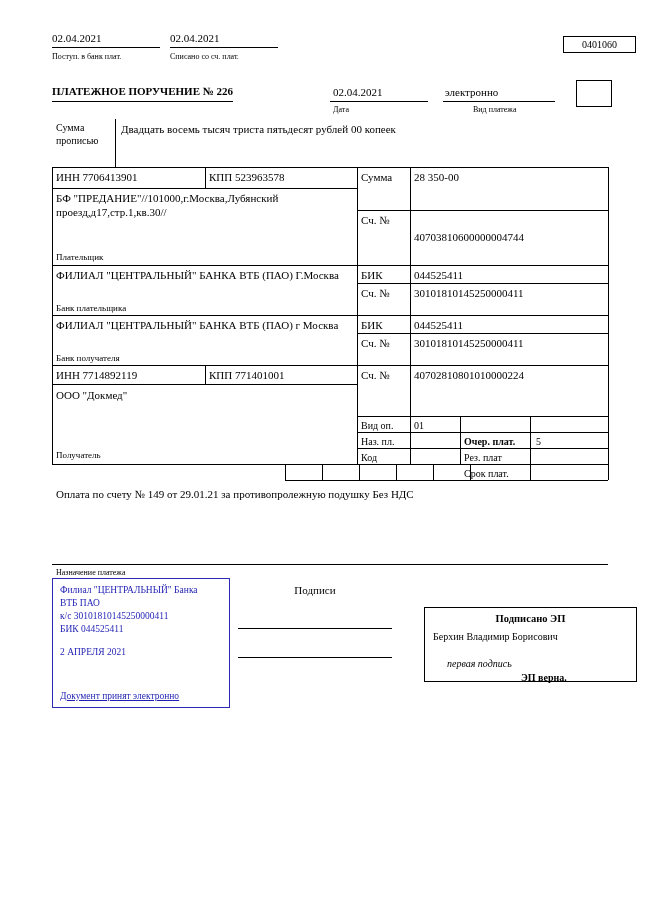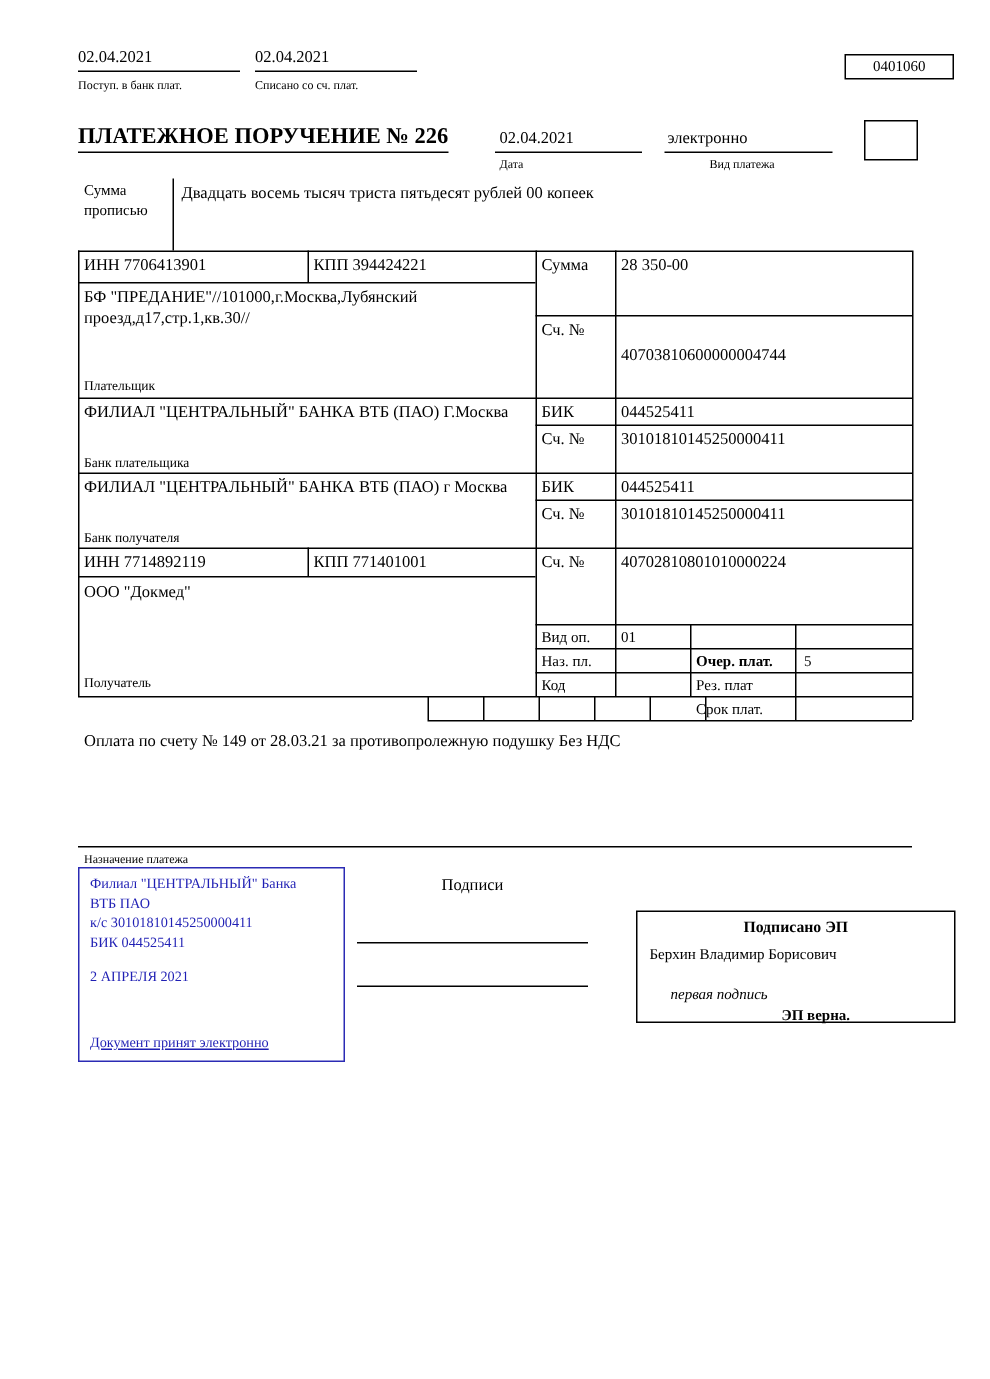--- a/index.html
+++ b/index.html
@@ -30,21 +30,21 @@
   <div class="abs t11" style="left:52px; top:31px;">02.04.2021</div>
   <div class="hl" style="left:52px; top:47px; width:108px;"></div>
   <div class="abs cap8" style="left:52px; top:52px;">Поступ. в банк плат.</div>
 
   <div class="abs t11" style="left:170px; top:31px;">02.04.2021</div>
   <div class="hl" style="left:170px; top:47px; width:108px;"></div>
   <div class="abs cap8" style="left:170px; top:52px;">Списано со сч. плат.</div>
 
   <div class="abs" style="left:563px; top:36px; width:73px; height:17px; border:1px solid #000; text-align:center; font-size:10px; line-height:15px;">0401060</div>
 
-  <div class="abs b" style="left:52px; top:84px; font-size:15px; line-height:15px; border-bottom:1px solid #000; padding-bottom:2px;">ПЛАТЕЖНОЕ ПОРУЧЕНИЕ № 226</div>
+  <div class="abs b" style="left:52px; top:84px; font-size:11px; line-height:15px; border-bottom:1px solid #000; padding-bottom:2px;">ПЛАТЕЖНОЕ ПОРУЧЕНИЕ № 226</div>
 
   <div class="abs t11" style="left:333px; top:85px;">02.04.2021</div>
   <div class="hl" style="left:330px; top:101px; width:98px;"></div>
   <div class="abs cap8" style="left:333px; top:105px;">Дата</div>
 
   <div class="abs t11" style="left:445px; top:85px;">электронно</div>
   <div class="hl" style="left:443px; top:101px; width:112px;"></div>
   <div class="abs cap8" style="left:445px; top:105px;padding-left:28px;">Вид платежа</div>
 
   <div class="abs" style="left:576px; top:80px; width:36px; height:27px; border:1px solid #000;"></div>
@@ -70,21 +70,21 @@
   <div class="vl" style="left:52px;  top:167px; height:297px;"></div>
   <div class="vl" style="left:608px; top:167px; height:297px;"></div>
   <div class="vl" style="left:205px; top:167px; height:21px;"></div>
   <div class="vl" style="left:205px; top:365px; height:19px;"></div>
   <div class="vl" style="left:357px; top:167px; height:297px;"></div>
   <div class="vl" style="left:410px; top:167px; height:297px;"></div>
   <div class="vl" style="left:460px; top:416px; height:48px;"></div>
   <div class="vl" style="left:530px; top:416px; height:48px;"></div>
 
   <div class="abs t11" style="left:56px;  top:170px;">ИНН 7706413901</div>
-  <div class="abs t11" style="left:209px; top:170px;">КПП 394424221</div>
+  <div class="abs t11" style="left:209px; top:170px;">КПП 523963578</div>
   <div class="abs t11" style="left:361px; top:170px;">Сумма</div>
   <div class="abs t11" style="left:414px; top:170px;">28 350-00</div>
 
   <div class="abs t11" style="left:56px; top:191px; width:296px;">БФ "ПРЕДАНИЕ"//101000,г.Москва,Лубянский проезд,д17,стр.1,кв.30//</div>
   <div class="abs t11" style="left:361px; top:213px;">Сч. №</div>
   <div class="abs t11" style="left:414px; top:230px;">40703810600000004744</div>
   <div class="abs cap9" style="left:56px; top:252px;">Плательщик</div>
 
   <div class="abs t11" style="left:56px; top:268px; width:296px;">ФИЛИАЛ "ЦЕНТРАЛЬНЫЙ" БАНКА ВТБ (ПАО) Г.Москва</div>
   <div class="abs t11" style="left:361px; top:268px;">БИК</div>
@@ -119,21 +119,21 @@
   <div class="hl" style="left:285px; top:480px; width:323px;"></div>
   <div class="vl" style="left:285px; top:464px; height:16px;"></div>
   <div class="vl" style="left:322px; top:464px; height:16px;"></div>
   <div class="vl" style="left:359px; top:464px; height:16px;"></div>
   <div class="vl" style="left:396px; top:464px; height:16px;"></div>
   <div class="vl" style="left:433px; top:464px; height:16px;"></div>
   <div class="vl" style="left:470px; top:464px; height:16px;"></div>
   <div class="vl" style="left:530px; top:464px; height:16px;"></div>
   <div class="vl" style="left:608px; top:464px; height:16px;"></div>
 
-  <div class="abs t11" style="left:56px; top:487px; width:548px;">Оплата по счету № 149 от 28.03.21 за противопролежную подушку Без НДС</div>
+  <div class="abs t11" style="left:56px; top:487px; width:548px;">Оплата по счету № 149 от 29.01.21 за противопролежную подушку Без НДС</div>
   <div class="hl" style="left:52px; top:564px; width:556px;"></div>
   <div class="abs cap8" style="left:56px; top:568px;">Назначение платежа</div>
 
   <div class="abs stamp" style="left:52px; top:578px; width:178px; height:130px;">
     <div>Филиал "ЦЕНТРАЛЬНЫЙ" Банка</div>
     <div>ВТБ ПАО</div>
     <div>к/с 30101810145250000411</div>
     <div>БИК 044525411</div>
     <div style="height:10px;"></div>
     <div>2 АПРЕЛЯ 2021</div>

